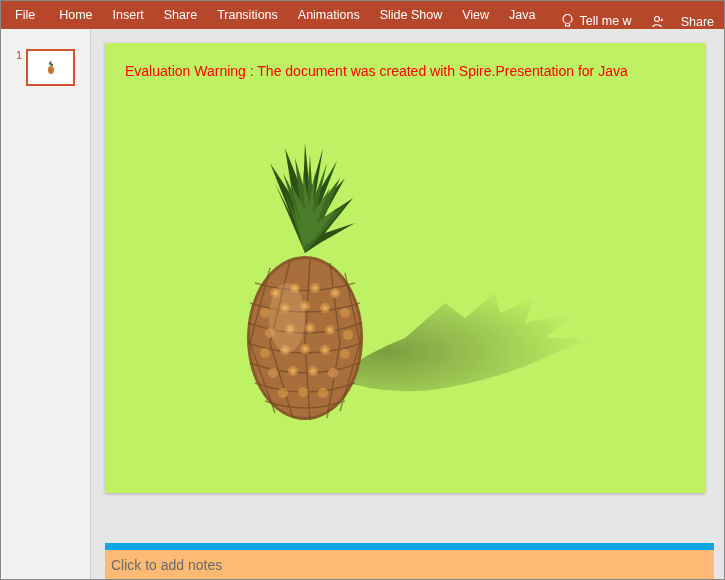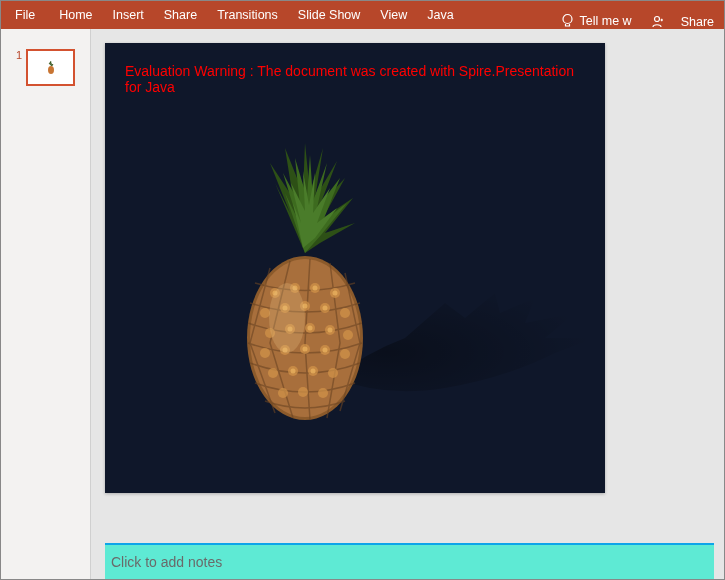--- a/index.html
+++ b/index.html
@@ -12,35 +12,36 @@
 .ribbon .share { display: flex; align-items: center; gap: 17px; padding: 0 10px; }
 .ribbon svg { fill: none; stroke: #fff; }
 .main { display: flex; height: calc(100% - 28px); }
 .thumb-panel { width: 90px; background: #f3f2f1; border-right: 1px solid #d0d0d0; padding-top: 20px; display: flex; flex-direction: column; align-items: center; }
 .thumb-row { display: flex; align-items: flex-start; gap: 4px; }
 .thumb-num { font-size: 11px; color: #b7472a; margin-top: 0; }
 .thumb { width: 49px; height: 37px; background: #fff; border: 2px solid #d35230; position: relative; display: flex; align-items: center; justify-content: center; }
 .thumb-img { width: 10px; height: 14px; }
 .editor { flex: 1; background: #e6e6e6; display: flex; flex-direction: column; padding: 14px 10px 0 14px; overflow: hidden; }
 .slide-area { flex: 1; display: flex; }
-.slide { background: #0f172a; width: 500px; height: 450px; box-shadow: 0 1px 3px rgba(0,0,0,0.25); position: relative; overflow: hidden; }
+.slide { background: #bef264; width: 600px; height: 450px; box-shadow: 0 1px 3px rgba(0,0,0,0.25); position: relative; overflow: hidden; }
 .warning { color: #ff0000; font-size: 14px; position: absolute; top: 20px; left: 20px; right: 20px; }
 .pineapple-container { position: absolute; top: 100px; left: 100px; width: 430px; height: 300px; }
 .shadow-shape { position: absolute; left: 120px; top: 140px; width: 280px; height: 130px; }
-.notes { height: 36px; background: #5eead4; border-top: 2px solid #0ea5e9; display: flex; align-items: center; padding-left: 6px; color: #6a6a6a; font-size: 14px; margin-top: 14px; }
+.notes { height: 36px; background: #fdba74; border-top: 7px solid #0ea5e9; display: flex; align-items: center; padding-left: 6px; color: #6a6a6a; font-size: 14px; margin-top: 14px; }
 </style>
 </head>
 <body>
 
 <div class="ribbon">
   <div class="file-tab">File</div>
   <div class="tab">Home</div>
   <div class="tab">Insert</div>
   <div class="tab">Share</div>
   <div class="tab">Transitions</div>
+  <div class="tab">Animations</div>
   <div class="tab">Slide Show</div>
   <div class="tab">View</div>
   <div class="tab">Java</div>
   <div class="spacer"></div>
   <div class="tell-me">
     <svg width="13" height="16" viewBox="0 0 13 16">
         <circle cx="6.5" cy="6" r="4.5" stroke-width="1.2"></circle>
         <path d="M4.5 11 L4.5 13 L8.5 13 L8.5 11" stroke-width="1.2"></path>
       </svg>
     <span>Tell me w</span>

